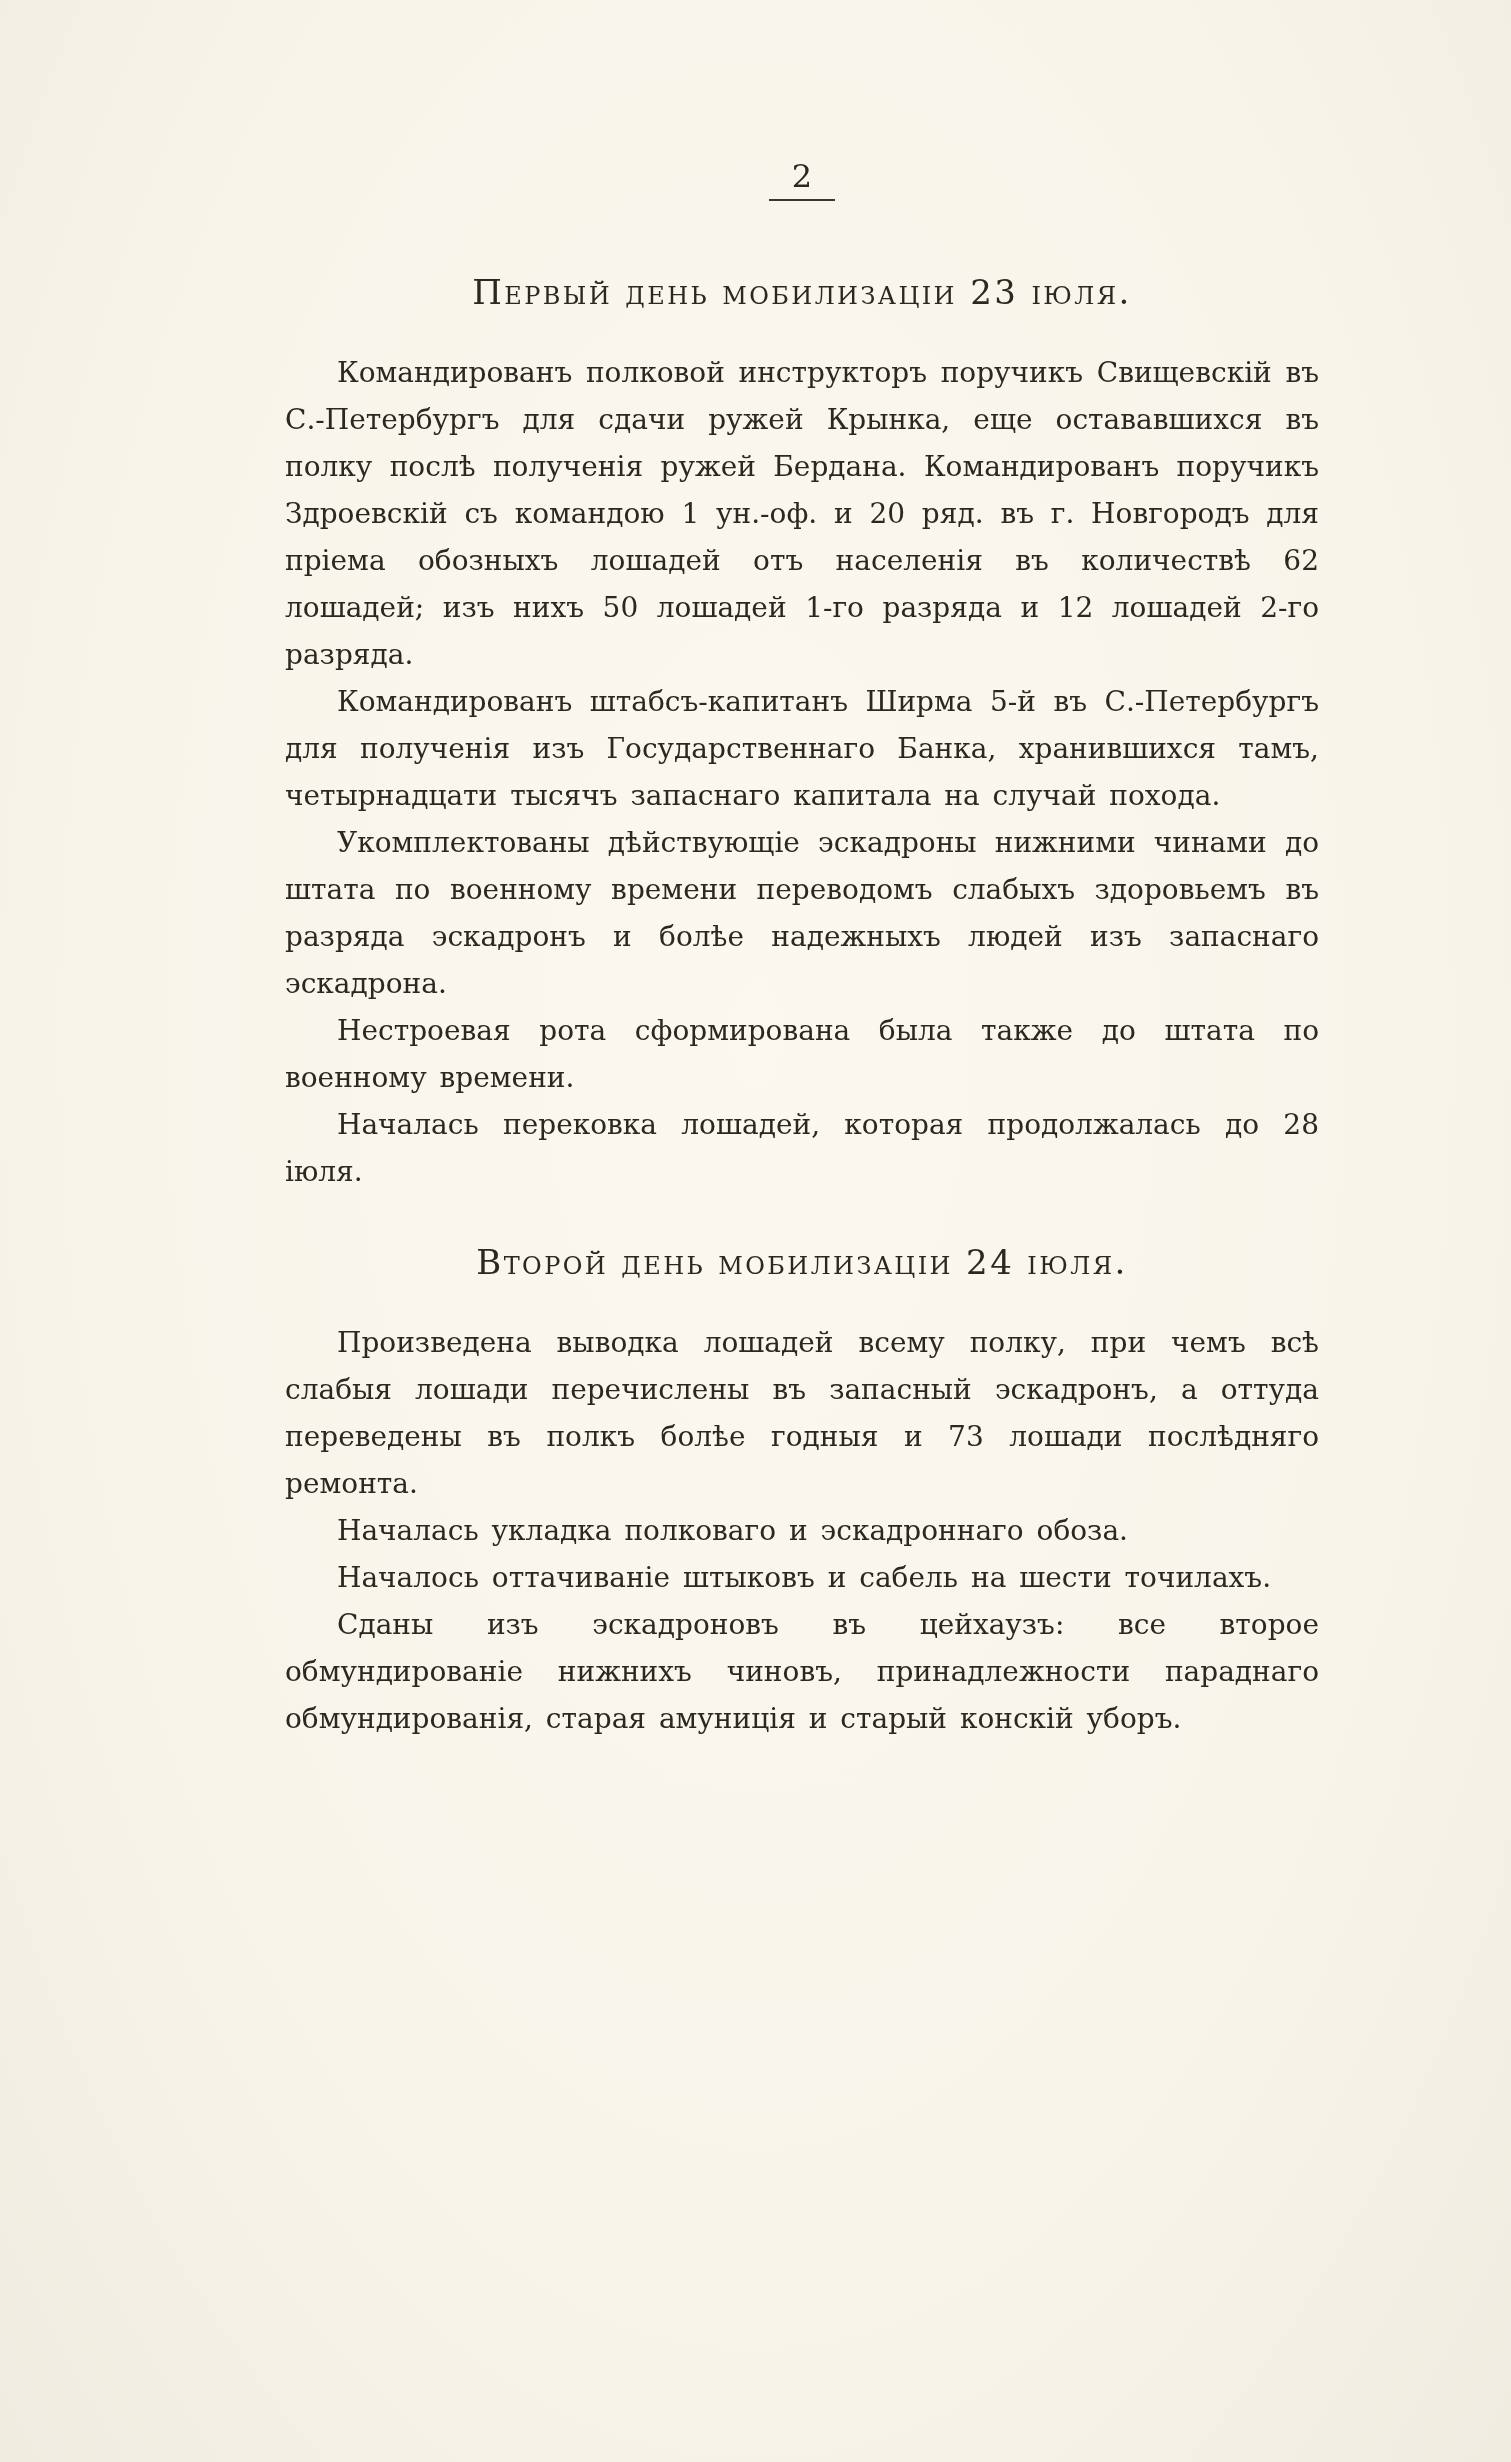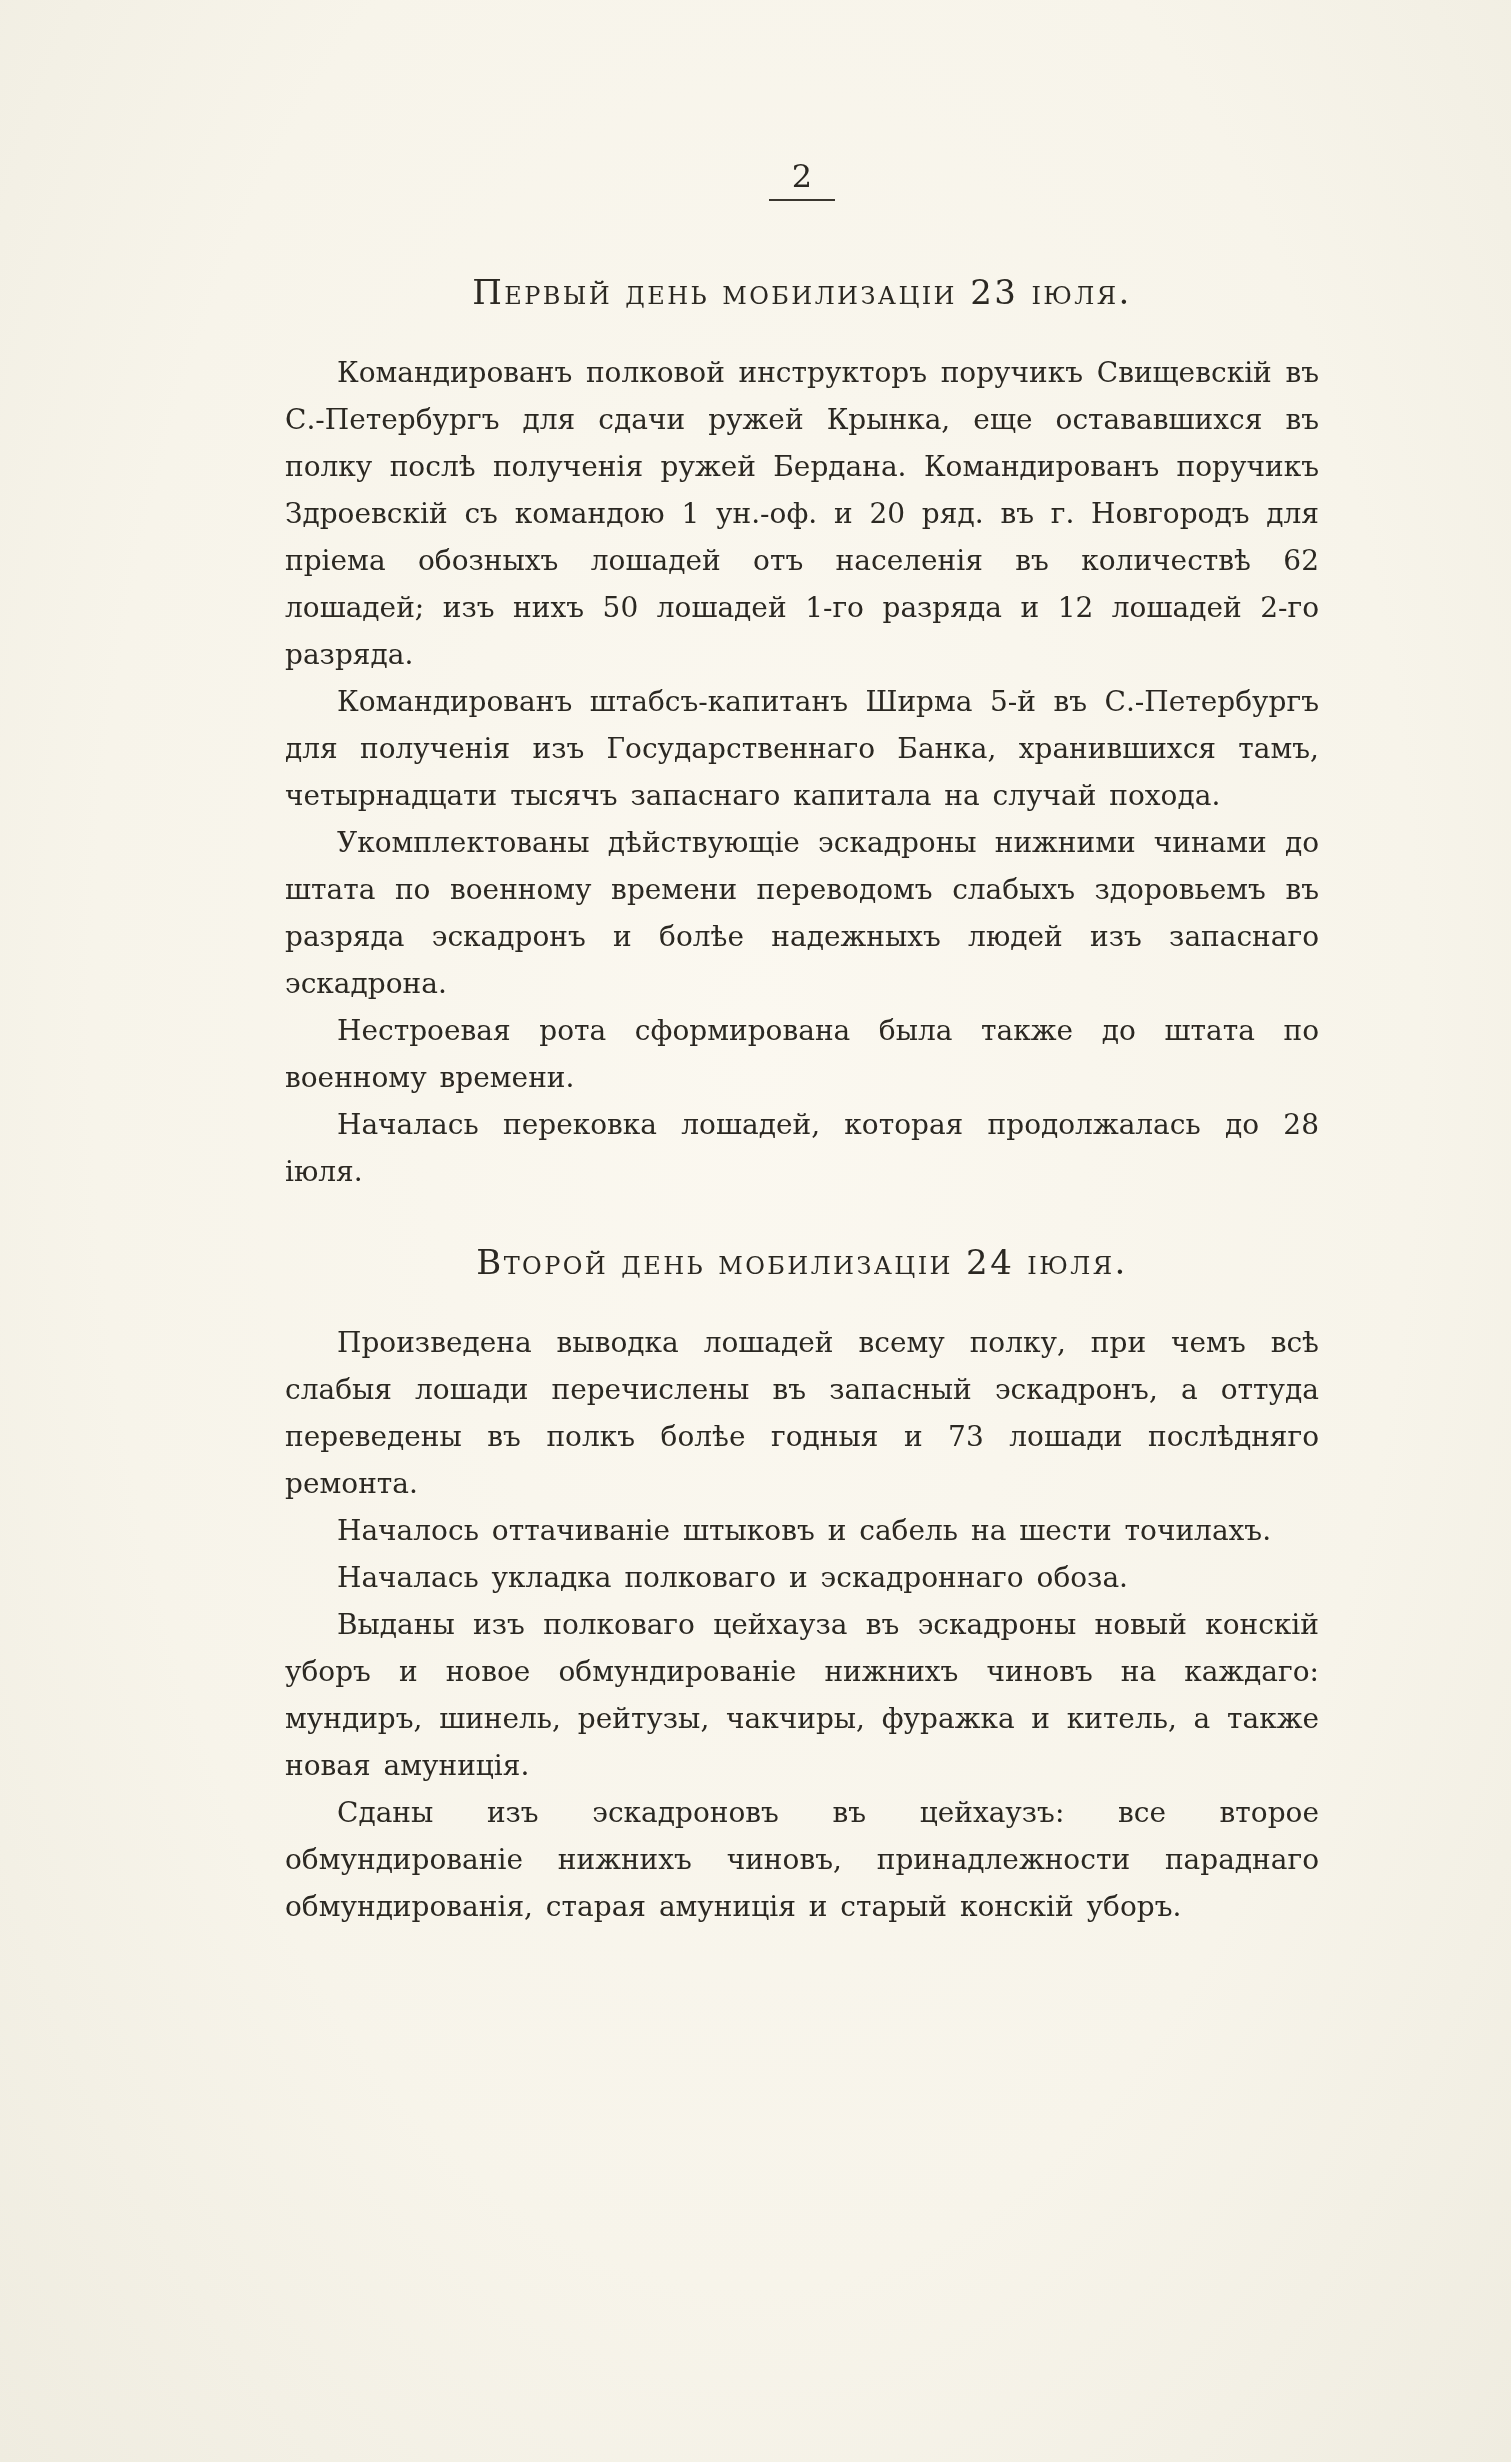--- a/index.html
+++ b/index.html
@@ -75,23 +75,22 @@
       <p class="para">Командированъ полковой инструкторъ поручикъ Свищевскій въ С.-Петербургъ для сдачи ружей Крынка, еще остававшихся въ полку послѣ полученія ружей Бердана. Командированъ поручикъ Здроевскій съ командою 1 ун.-оф. и 20 ряд. въ г. Новгородъ для пріема обозныхъ лошадей отъ населенія въ количествѣ 62 лошадей; изъ нихъ 50 лошадей 1-го разряда и 12 лошадей 2-го разряда.</p>
       <p class="para">Командированъ штабсъ-капитанъ Ширма 5-й въ С.-Петербургъ для полученія изъ Государственнаго Банка, хранившихся тамъ, четырнадцати тысячъ запаснаго капитала на случай похода.</p>
       <p class="para">Укомплектованы дѣйствующіе эскадроны нижними чинами до штата по военному времени переводомъ слабыхъ здоровьемъ въ разряда эскадронъ и болѣе надежныхъ людей изъ запаснаго эскадрона.</p>
       <p class="para">Нестроевая рота сформирована была также до штата по военному времени.</p>
       <p class="para">Началась перековка лошадей, которая продолжалась до 28 іюля.</p>
     </section>
 
     <section>
       <h2 class="heading">Второй день мобилизаціи 24 іюля.</h2>
       <p class="para">Произведена выводка лошадей всему полку, при чемъ всѣ слабыя лошади перечислены въ запасный эскадронъ, а оттуда переведены въ полкъ болѣе годныя и 73 лошади послѣдняго ремонта.</p>
+      <p class="para">Началась укладка полковаго и эскадроннаго обоза.</p>
       <p class="para">Началось оттачиваніе штыковъ и сабель на шести точилахъ.</p>
-      <p class="para">Началась укладка полковаго и эскадроннаго обоза.</p>
-      <p class="para">Выданы изъ полковаго цейхауза въ эскадроны новый конскій уборъ и новое обмундированіе нижнихъ чиновъ на каждаго: мундиръ, шинель, рейтузы, чакчиры, фуражка и китель, а также новая амуниція.</p>
     </section>
 
     <section>
       <p class="para">Сданы изъ эскадроновъ въ цейхаузъ: все второе обмундированіе нижнихъ чиновъ, принадлежности параднаго обмундированія, старая амуниція и старый конскій уборъ.</p>
     </section>
 
   </div>
 </div>
 
 

